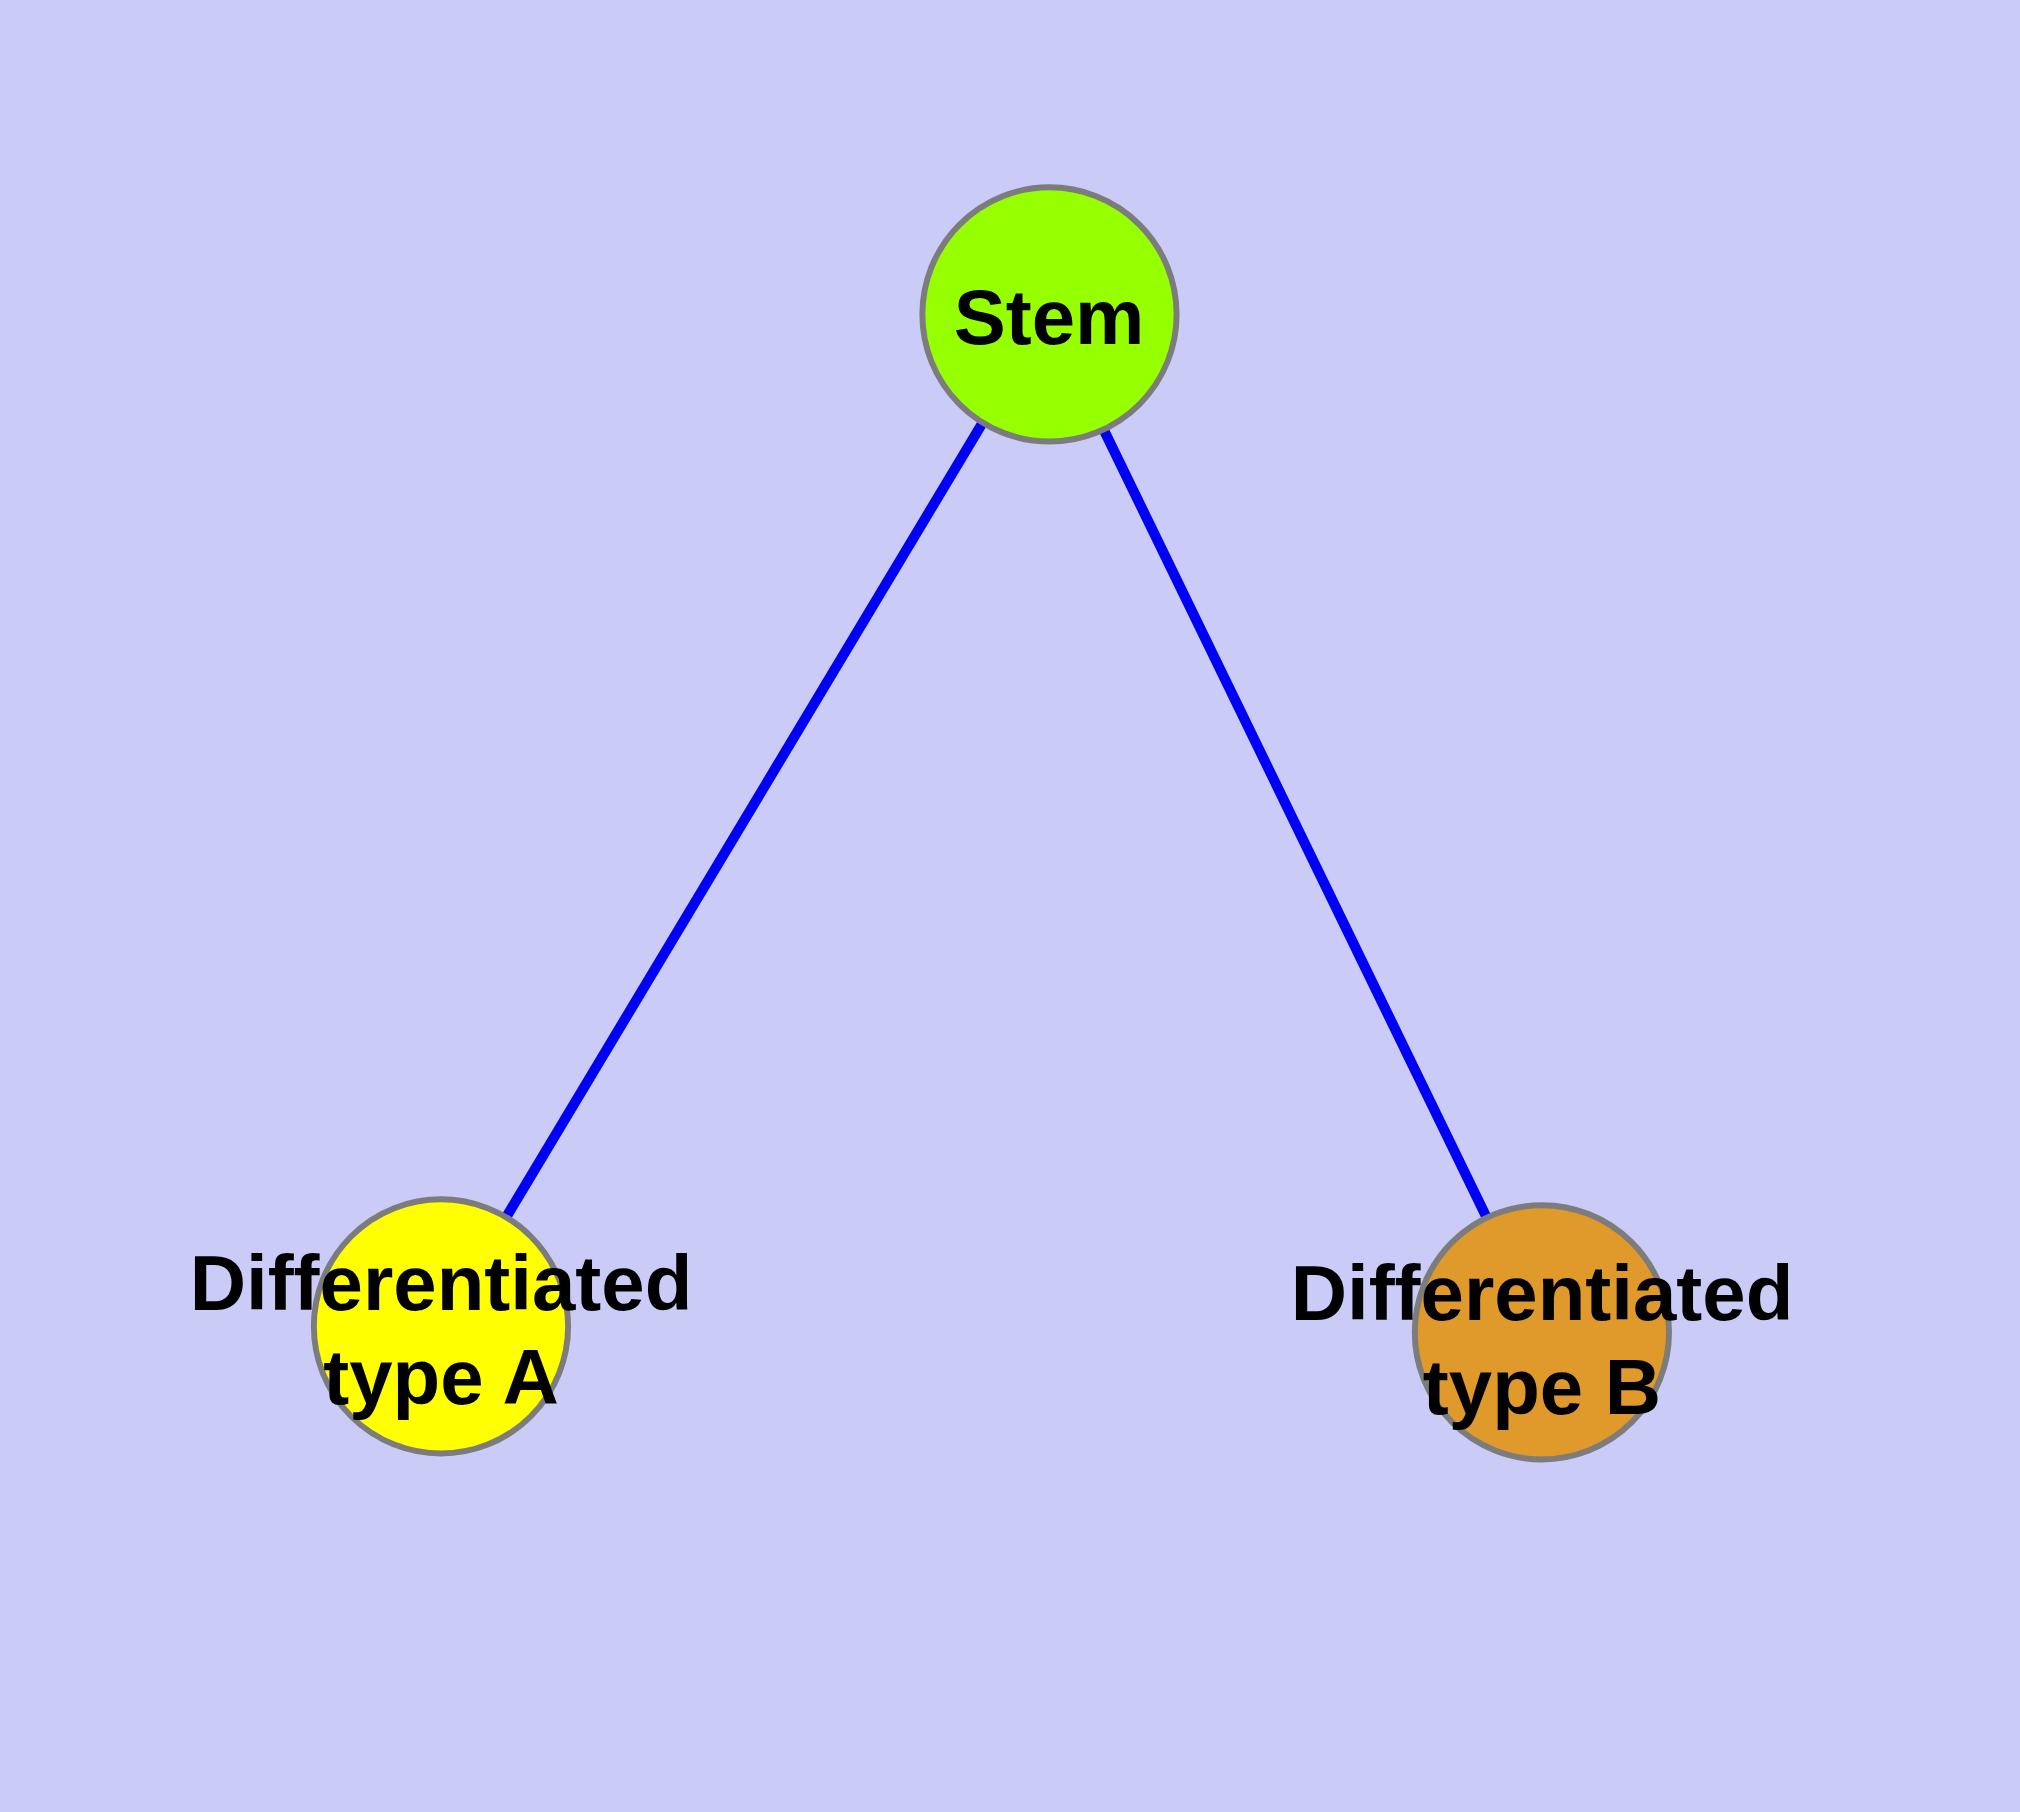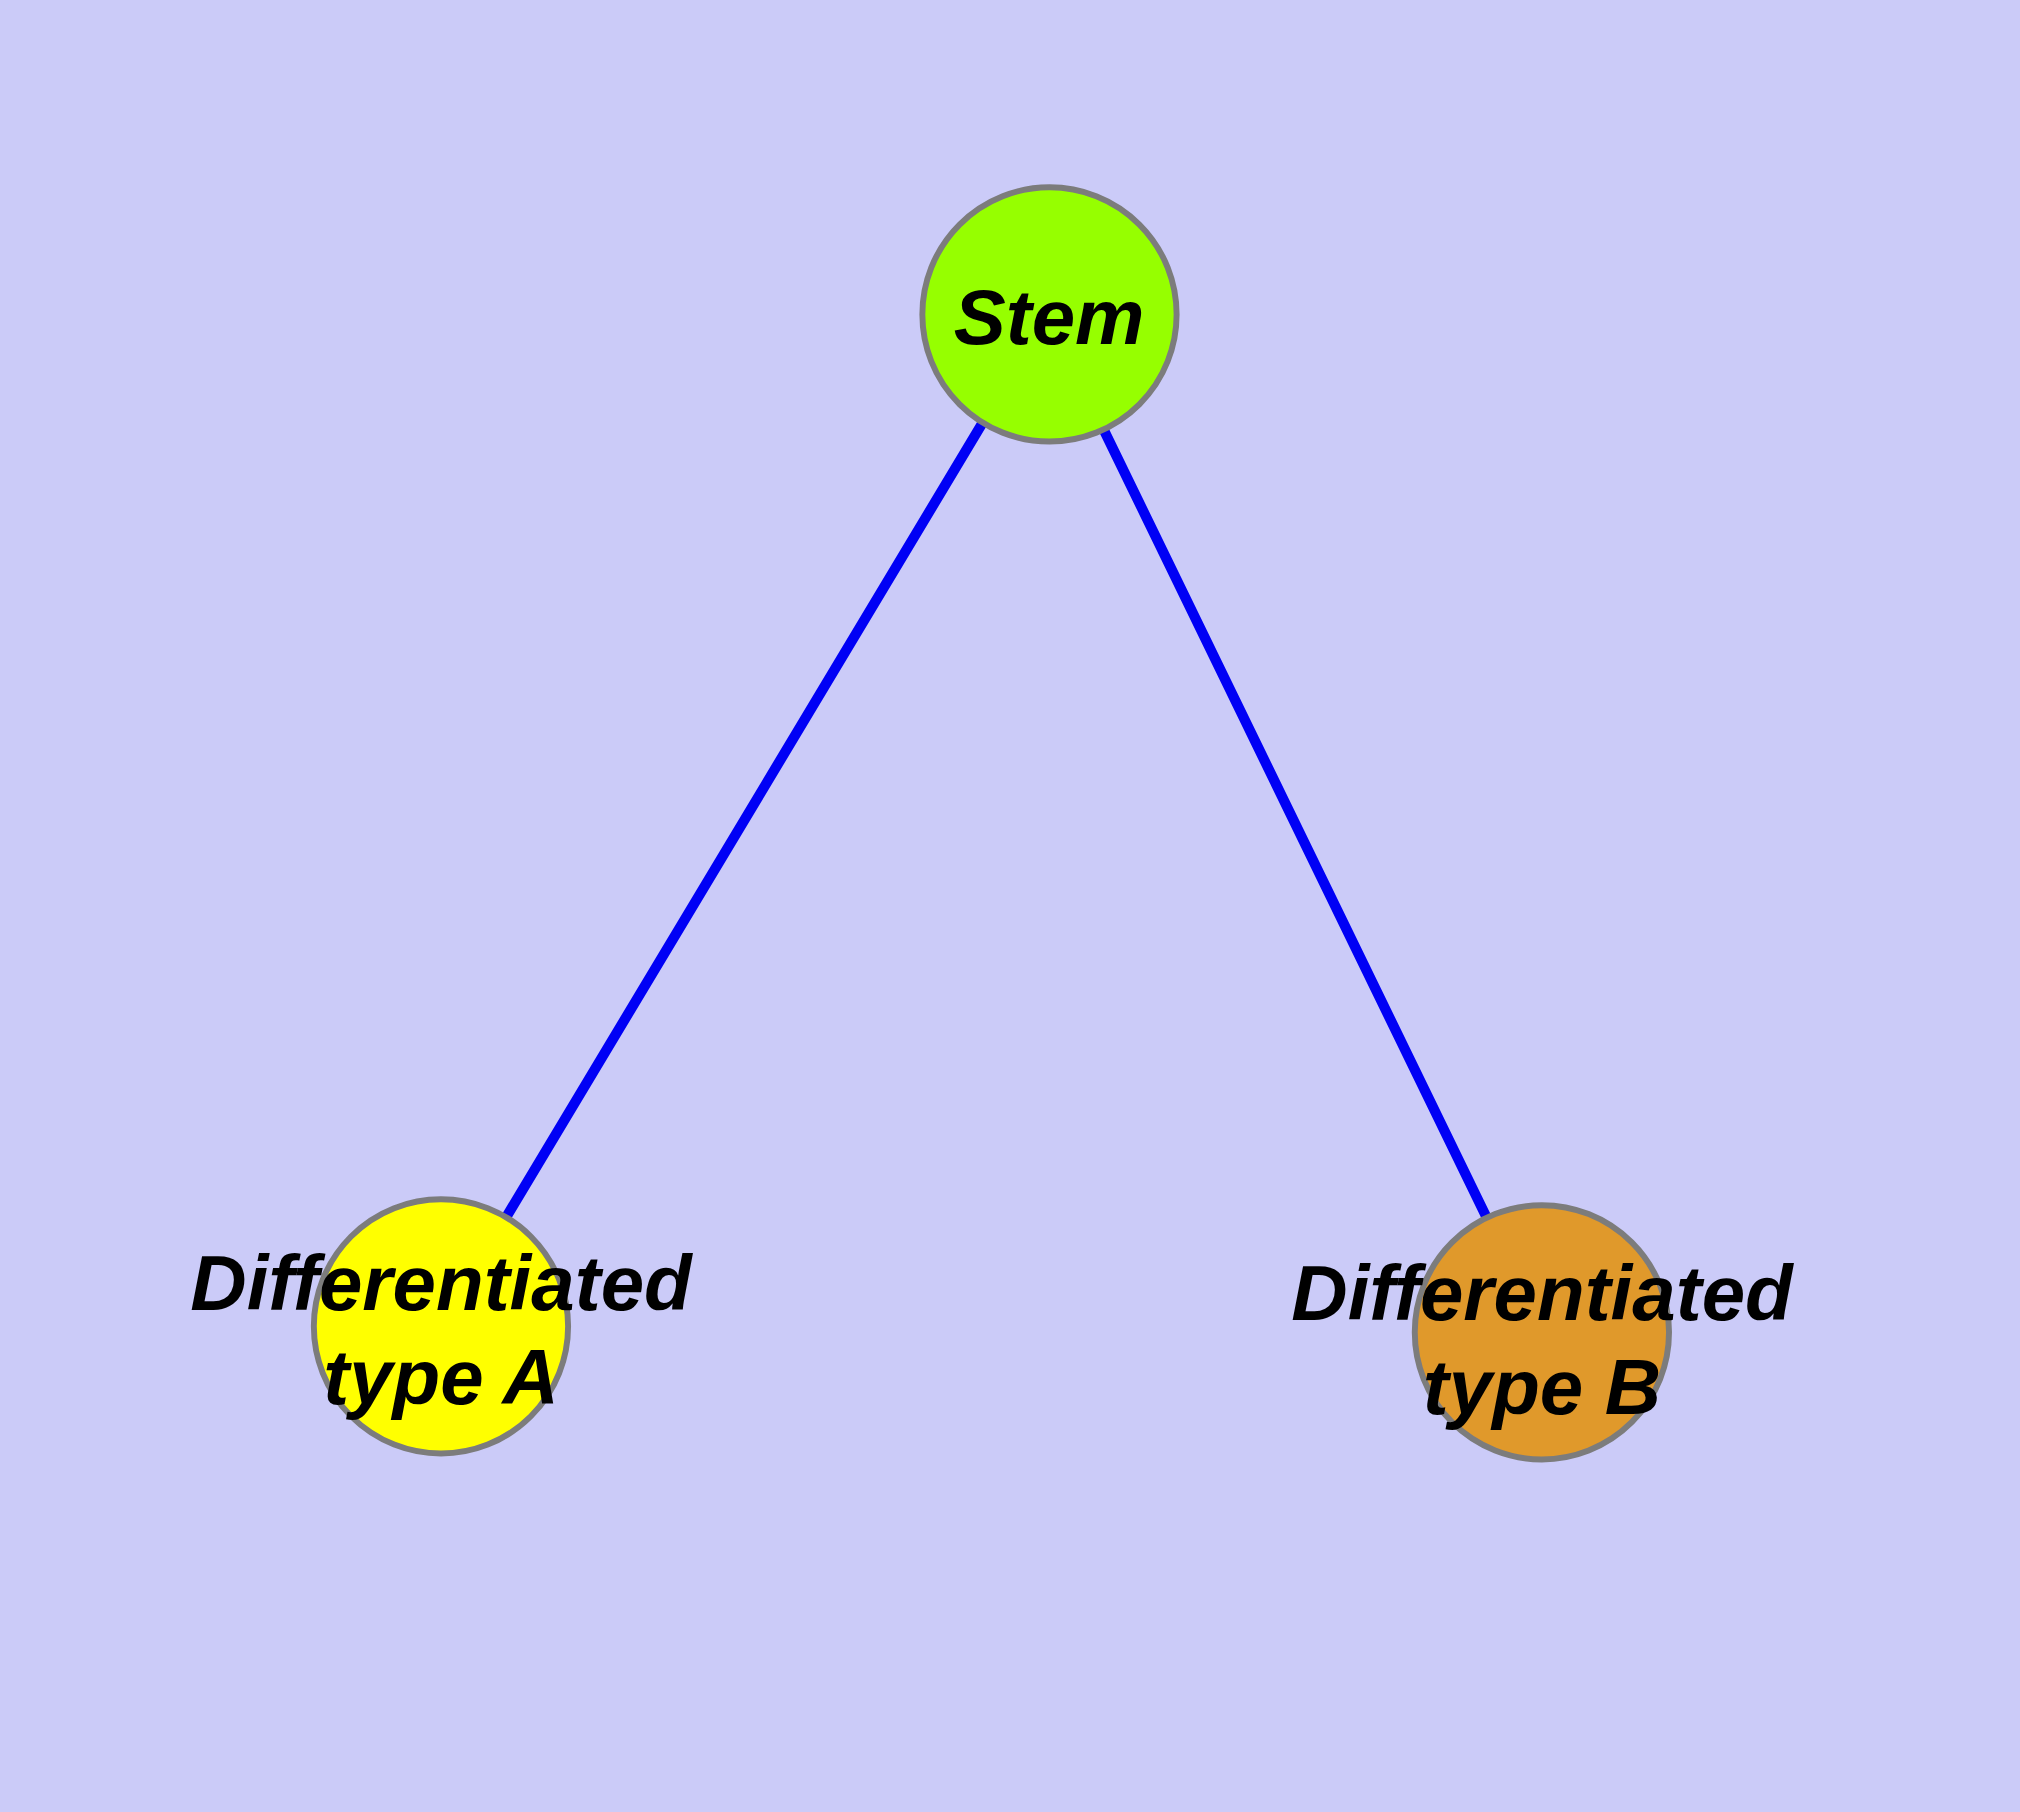--- a/index.html
+++ b/index.html
@@ -9,21 +9,20 @@
   body {
     font-family: "Liberation Sans", sans-serif;
     background: var(--bg, #cbcbf8);
   }
   #canvas {
     position: relative;
     width: 1900px;
     height: 1812px;
     background: var(--bg, #cbcbf8);
     overflow: hidden;
-    font-style: italic;
   }
   #graph-svg {
     position: absolute;
     left: 0;
     top: 0;
   }
   .edge {
     stroke: var(--edge, #0000f5);
     stroke-width: 12;
     stroke-linecap: round;

